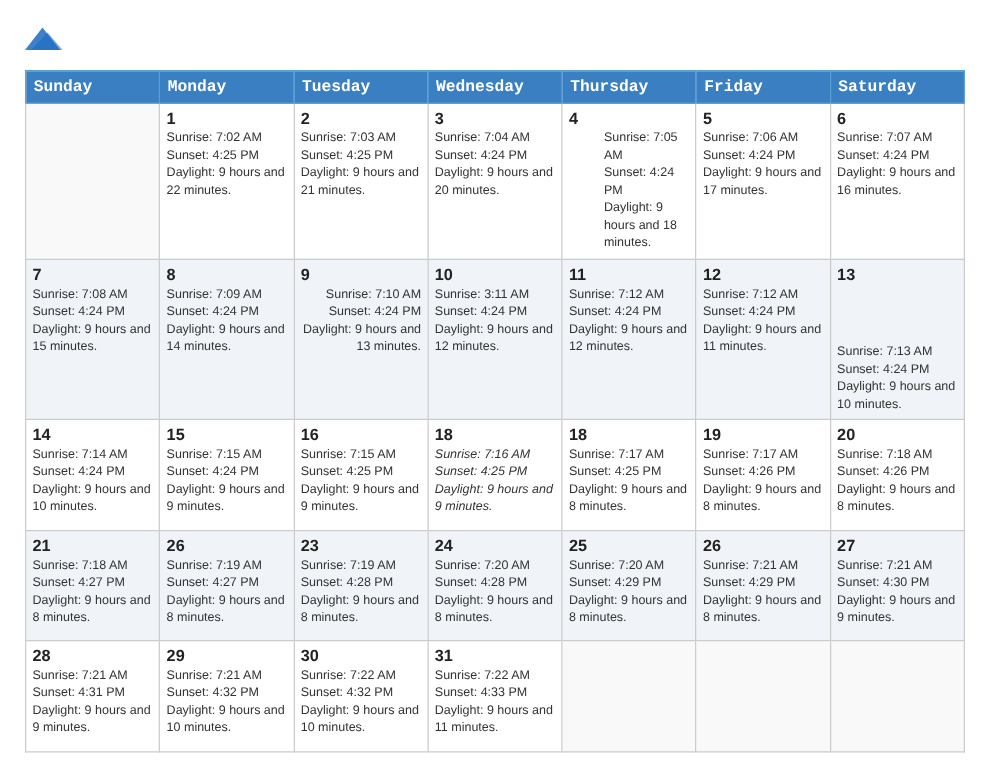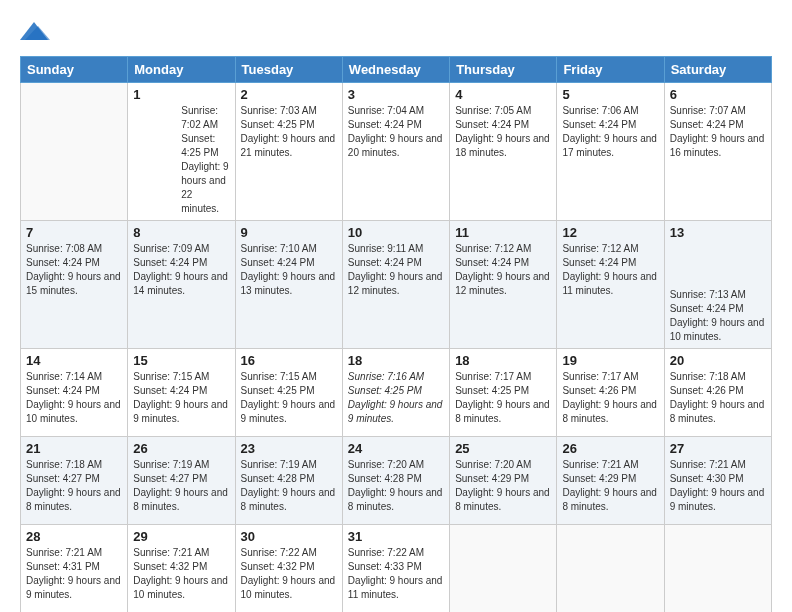--- a/index.html
+++ b/index.html
@@ -60,20 +60,21 @@
       table-layout: fixed;
     }
     .calendar th {
       background-color: #3a7fc1;
       color: #fff;
       font-size: 13px;
       font-weight: 600;
       text-align: left;
       padding: 5px 6px;
       border: 1px solid #5a9fd4;
+      font-family: Liberation Mono, monospace;
     }
     .calendar td {
       vertical-align: top;
       border: 1px solid #ccc;
       padding: 4px 5px;
       font-size: 10px;
       color: #333;
       height: 88px;
       width: 113px;
     }
@@ -126,39 +127,39 @@
           <th>Thursday</th>
           <th>Friday</th>
           <th>Saturday</th>
         </tr>
     </thead>
     <tbody id="calendar-body">
     <tr>
           <td class="empty"></td>
           <td>
             <div class="day-number">1</div>
-            <div class="day-info" style="white-space: pre-line; margin-left: 48px;">Sunrise: 7:02 AM
+            <div class="day-info" style="white-space: pre-line;">Sunrise: 7:02 AM
 Sunset: 4:25 PM
 Daylight: 9 hours and 22 minutes.</div>
           </td>
           <td>
             <div class="day-number">2</div>
             <div class="day-info" style="white-space: pre-line;">Sunrise: 7:03 AM
 Sunset: 4:25 PM
 Daylight: 9 hours and 21 minutes.</div>
           </td>
           <td>
             <div class="day-number">3</div>
             <div class="day-info" style="white-space: pre-line;">Sunrise: 7:04 AM
 Sunset: 4:24 PM
 Daylight: 9 hours and 20 minutes.</div>
           </td>
           <td>
             <div class="day-number">4</div>
-            <div class="day-info" style="white-space: pre-line;">Sunrise: 7:05 AM
+            <div class="day-info" style="white-space: pre-line; margin-left: 28px;">Sunrise: 7:05 AM
 Sunset: 4:24 PM
 Daylight: 9 hours and 18 minutes.</div>
           </td>
           <td>
             <div class="day-number">5</div>
             <div class="day-info" style="white-space: pre-line;">Sunrise: 7:06 AM
 Sunset: 4:24 PM
 Daylight: 9 hours and 17 minutes.</div>
           </td>
           <td>
@@ -176,27 +177,27 @@
 Daylight: 9 hours and 15 minutes.</div>
           </td>
           <td class="shaded">
             <div class="day-number">8</div>
             <div class="day-info" style="white-space: pre-line;">Sunrise: 7:09 AM
 Sunset: 4:24 PM
 Daylight: 9 hours and 14 minutes.</div>
           </td>
           <td class="shaded">
             <div class="day-number">9</div>
-            <div class="day-info" style="white-space: pre-line;">Sunrise: 7:10 AM
+            <div class="day-info" style="white-space: pre-line; text-align: right;">Sunrise: 7:10 AM
 Sunset: 4:24 PM
 Daylight: 9 hours and 13 minutes.</div>
           </td>
           <td class="shaded">
             <div class="day-number">10</div>
-            <div class="day-info" style="white-space: pre-line;">Sunrise: 9:11 AM
+            <div class="day-info" style="white-space: pre-line;">Sunrise: 3:11 AM
 Sunset: 4:24 PM
 Daylight: 9 hours and 12 minutes.</div>
           </td>
           <td class="shaded">
             <div class="day-number">11</div>
             <div class="day-info" style="white-space: pre-line;">Sunrise: 7:12 AM
 Sunset: 4:24 PM
 Daylight: 9 hours and 12 minutes.</div>
           </td>
           <td class="shaded">

